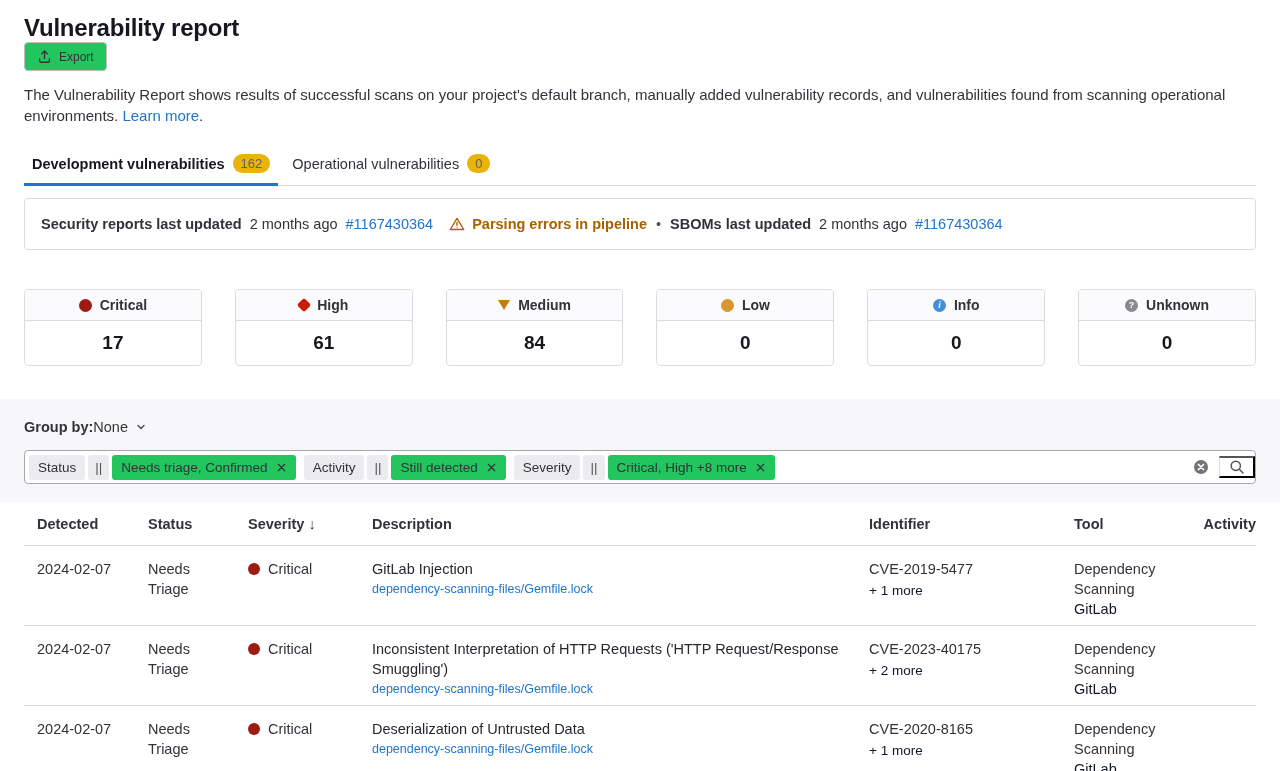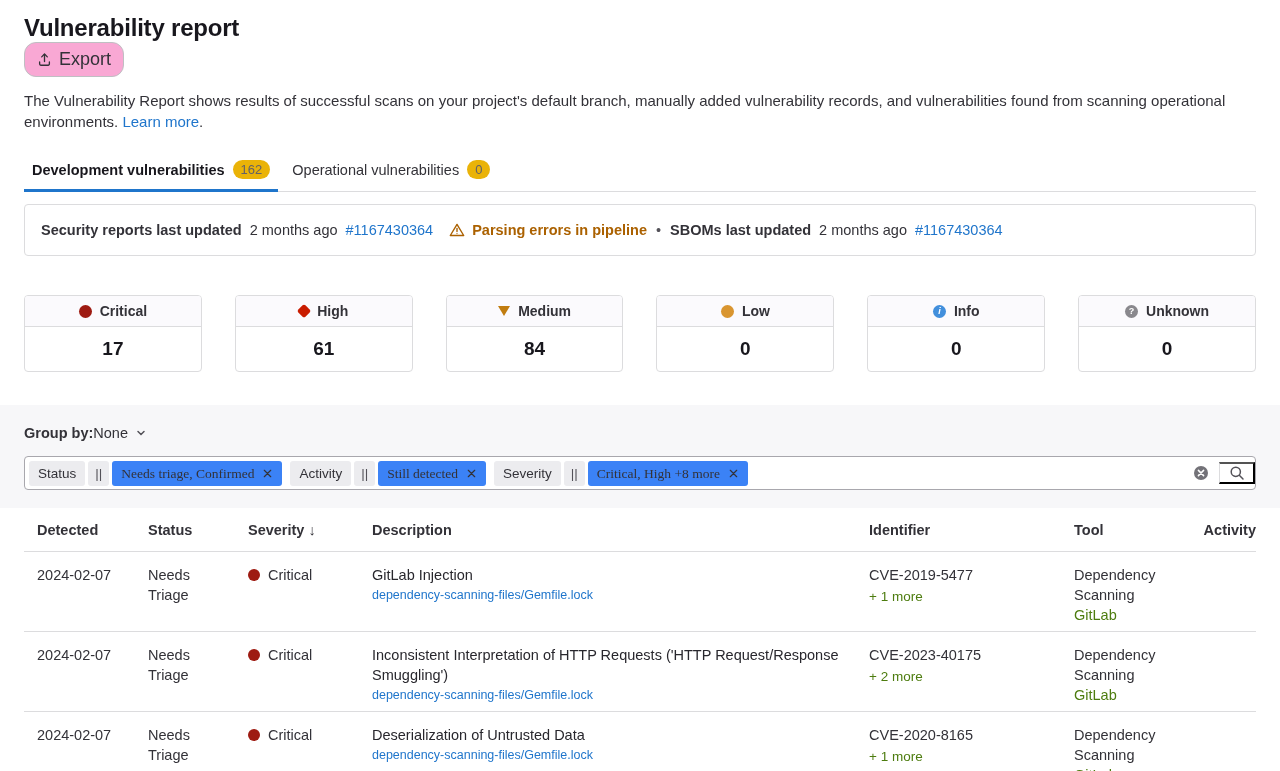--- a/index.html
+++ b/index.html
@@ -12,22 +12,22 @@
     font-size:14.5px;
   }
   .content { padding:0 24px; }
   a { color:#1f75cb; text-decoration:none; cursor:pointer; }
 
   
   .header-row { display:flex; justify-content:space-between; align-items:flex-start; padding-top:14px;flex-direction:column; }
   h1 { font-size:24px; margin:0; color:#18171d; font-weight:700; letter-spacing:-0.2px; }
   .btn-export {
     display:inline-flex; align-items:center; gap:7px;
-    background:#f9a8d4; border:1px solid #bfbfc3; border-radius:12px;
-    padding:6px 12px; font-size:18px; color:#333238; cursor:pointer;
+    background:#22c55e; border:1px solid #bfbfc3; border-radius:4px;
+    padding:6px 12px; font-size:12px; color:#333238; cursor:pointer;
     font-family:inherit;
   }
   .desc { margin:13px 0 0; font-size:15px; line-height:21px; }
 
   
   .tabs { display:flex; border-bottom:1px solid #dcdcde; margin-top:17px; }
   .tab { display:flex; align-items:center; gap:8px; padding:11px 8px 12px; cursor:pointer; position:relative; margin-right:6px; color:#333238; }
   .tab.active { font-weight:700; color:#18171d; }
   .tab.active::after { content:""; position:absolute; left:0; right:0; bottom:-1px; height:3px; background:#1f75cb; }
   .badge { background:#eab308; color:#626168; border-radius:10px; padding:1px 8px; font-size:13px; font-weight:400; line-height:17px; }
@@ -59,41 +59,41 @@
 
   
   .filter-panel { background:#f7f7f9; margin-top:33px; padding:20px 0 18px; }
   .group-row { display:flex; align-items:center; }
   .group-dd { display:inline-flex; align-items:center; gap:7px; cursor:pointer; background:none; border:none; font:inherit; color:#333238; padding:0;text-align:center; }
   .filter-bar { margin-top:15px; background:#fff; border:1px solid #a8a7ad; border-radius:4px; height:34px; display:flex; align-items:stretch; padding-left:4px; }
   .tokens { display:flex; align-items:center; gap:8px; flex:1; }
   .token { display:flex; align-items:center; gap:3px; }
   .seg { background:#ececef; border-radius:3px; padding:4px 9px; font-size:13.5px; line-height:17px; color:#333238; display:inline-flex; align-items:center; cursor:pointer; }
   .seg-op { padding:4px 7px; color:#535158; }
-  .seg-val { background:#3b82f6; gap:8px;font-family:Liberation Serif, serif; }
+  .seg-val { background:#22c55e; gap:8px; }
   .filter-right { display:flex; align-items:center; }
   .clear-btn { padding:0 10px; display:flex; align-items:center; cursor:pointer; background:none; border:none; }
   .search-btn { border-left:1px solid #dcdcde; width:36px; display:flex; align-items:center; justify-content:center; cursor:pointer; background:none; }
 
   
   .thead, .vrow {
     display:grid;
     grid-template-columns:111px 100px 124px 1fr 205px 118px 64px;
     padding-left:13px;
   }
   .thead { padding-top:14px; padding-bottom:13px; border-bottom:1px solid #dcdcde; font-weight:700; }
   .th { cursor:pointer; }
   .th-activity { text-align:right; }
   .sort-arrow { font-weight:400; margin-left:4px; }
   .vrow { padding-top:13px; min-height:80px; border-bottom:1px solid #dcdcde; align-items:start; }
   .cell { line-height:20px; }
   .cell-status { max-width:64px; }
   .sev-cell { display:flex; align-items:center; gap:8px; }
   .desc-link { display:block; font-size:12.5px; margin-top:2px; line-height:17px; }
-  .muted { color:#4d7c0f; line-height:20px; }
+  .muted { color:#0f172a; line-height:20px; }
   .id-more { font-size:13.5px; margin-top:2px; }
   .tool-cell { max-width:96px; }
 </style>
 </head>
 <body>
 
 <div>
 
   <div class="content">
     <div class="header-row">

